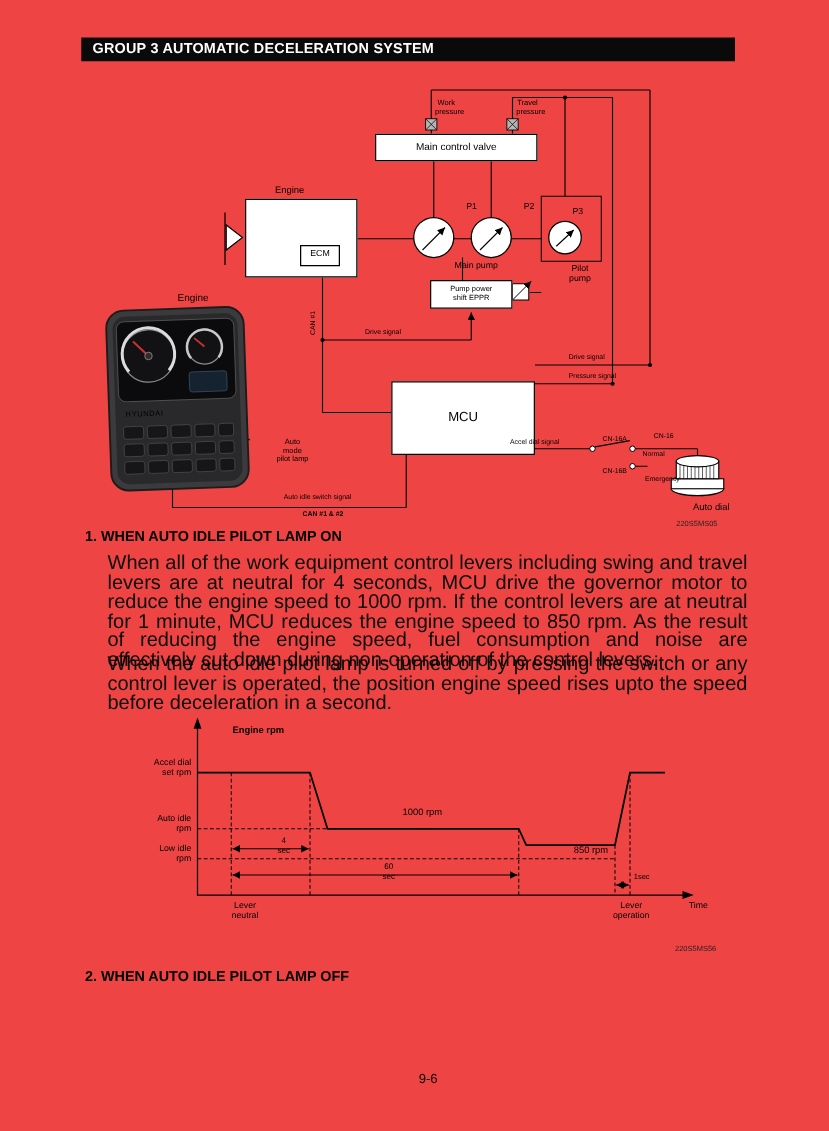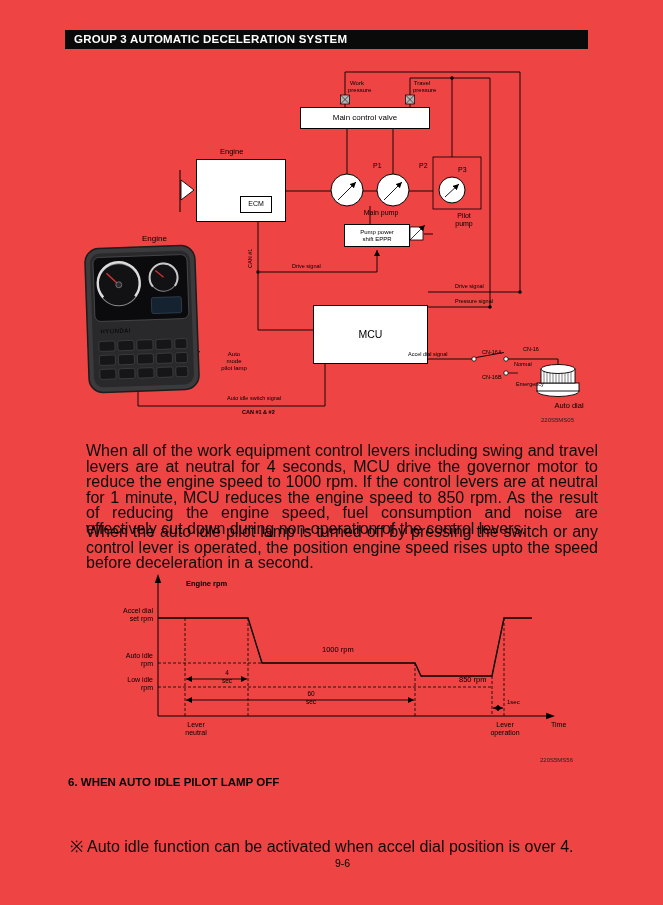--- a/index.html
+++ b/index.html
@@ -175,20 +175,21 @@
           <rect x="88" y="108" width="12" height="10" rx="2"></rect>
         <rect x="12" y="122" width="16" height="10" rx="2"></rect>
           <rect x="31" y="122" width="16" height="10" rx="2"></rect>
           <rect x="50" y="122" width="16" height="10" rx="2"></rect>
           <rect x="69" y="122" width="16" height="10" rx="2"></rect>
           <rect x="88" y="122" width="12" height="10" rx="2"></rect>
       </g>
     </svg>
   </div>
 
+  <div class="h" style="left:68px; top:424px;">1. WHEN AUTO IDLE PILOT LAMP ON</div>
   <div class="para" style="left:86px; top:443px; width:512px;">When all of the work equipment control levers including swing and travel levers are at neutral for 4 seconds, MCU drive the governor motor to reduce the engine speed to 1000 rpm. If the control levers are at neutral for 1 minute, MCU reduces the engine speed to 850 rpm. As the result of reducing the engine speed, fuel consumption and noise are effectively cut down during non-operation of the control levers.</div>
   <div class="para" style="left:86px; top:524px; width:512px;">When the auto idle pilot lamp is turned off by pressing the switch or any control lever is operated, the position engine speed rises upto the speed before deceleration in a second.</div>
 
   <svg style="left:0; top:570px;" width="663" height="200" viewBox="0 0 663 200">
     <defs>
       <marker id="ah2e" markerWidth="7" markerHeight="7" refX="6" refY="3" orient="auto" markerUnits="userSpaceOnUse">
         <path d="M0,0 L6,3 L0,6 Z" fill="#000"></path>
       </marker>
       <marker id="ah2s" markerWidth="7" markerHeight="7" refX="0" refY="3" orient="auto" markerUnits="userSpaceOnUse">
         <path d="M6,0 L0,3 L6,6 Z" fill="#000"></path>
@@ -217,19 +218,18 @@
   <div class="lbl c" style="left:198px; top:669px; width:36px; font-size:6.5px;">4 sec</div>
   <div class="lbl c" style="left:280px; top:690px; width:40px; font-size:6.5px;">60 sec</div>
   <div class="lbl" style="left:485px; top:699px; font-size:6px;">1sec</div>
   <div class="lbl c" style="left:160px; top:721px; width:50px; font-size:7px;">Lever
 neutral</div>
   <div class="lbl c" style="left:466px; top:721px; width:56px; font-size:7px;">Lever
 operation</div>
   <div class="lbl" style="left:529px; top:721px; font-size:7px;">Time</div>
   <div class="ref" style="left:540px; top:757px;">220S5MS56</div>
 
-  <div class="h" style="left:68px; top:776px;">6. WHEN AUTO IDLE PILOT LAMP OFF</div>
-
-  <div class="para" style="left:70px; top:839px; width:528px; text-align:left;">※ Auto idle function can be activated when accel dial position is over 4.</div>
+  <div class="h" style="left:68px; top:776px;">2. WHEN AUTO IDLE PILOT LAMP OFF</div>
+
 
   <div class="lbl c" style="left:0; top:857px; width:663px; font-size:10.5px;">9-6</div>
 
 </div>
 
 </body></html>

